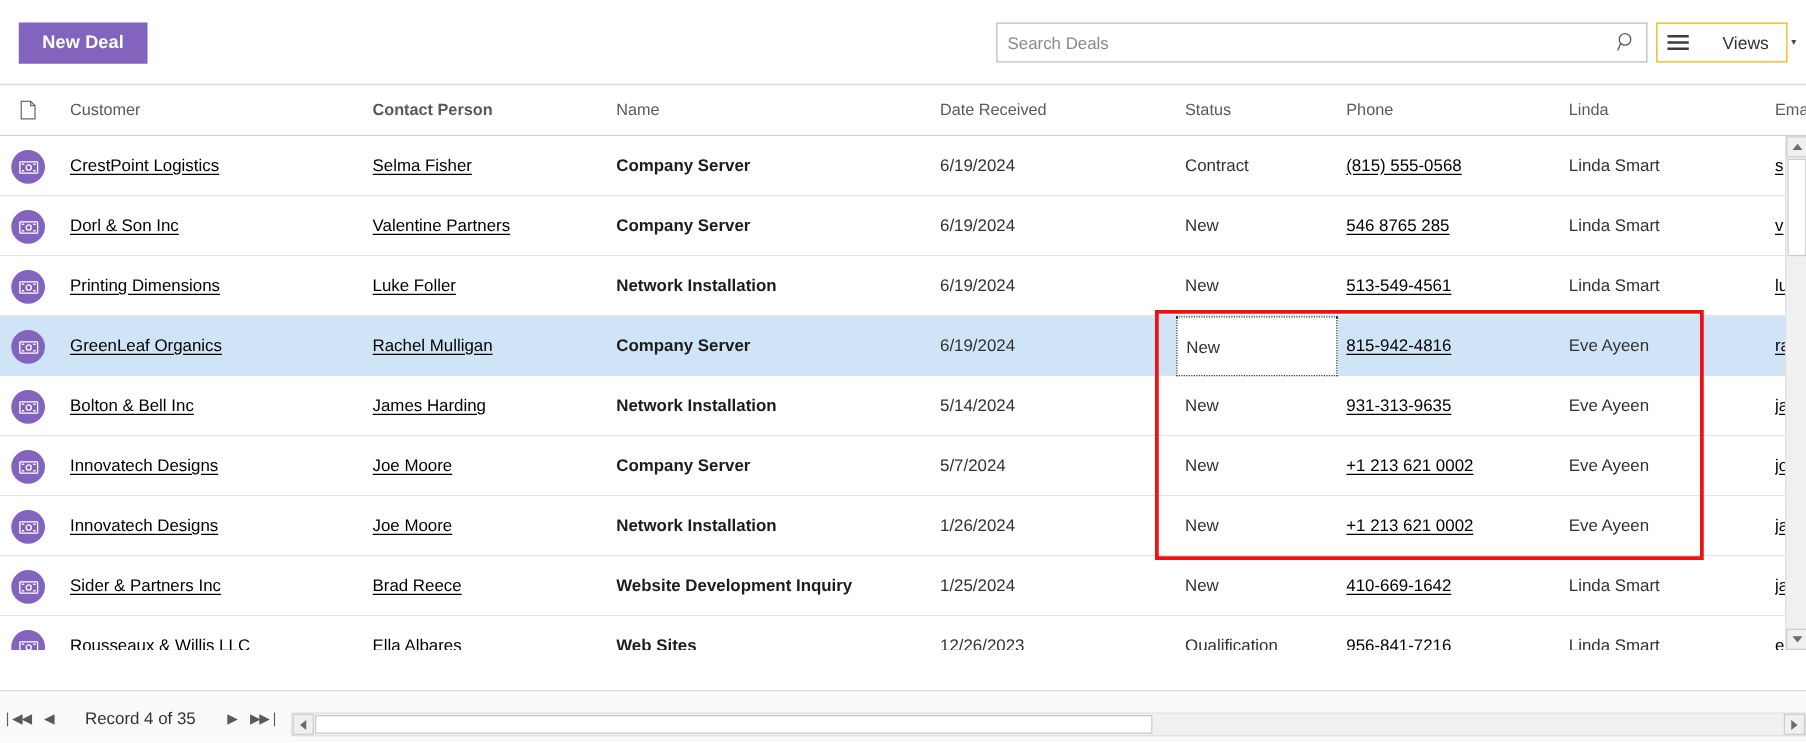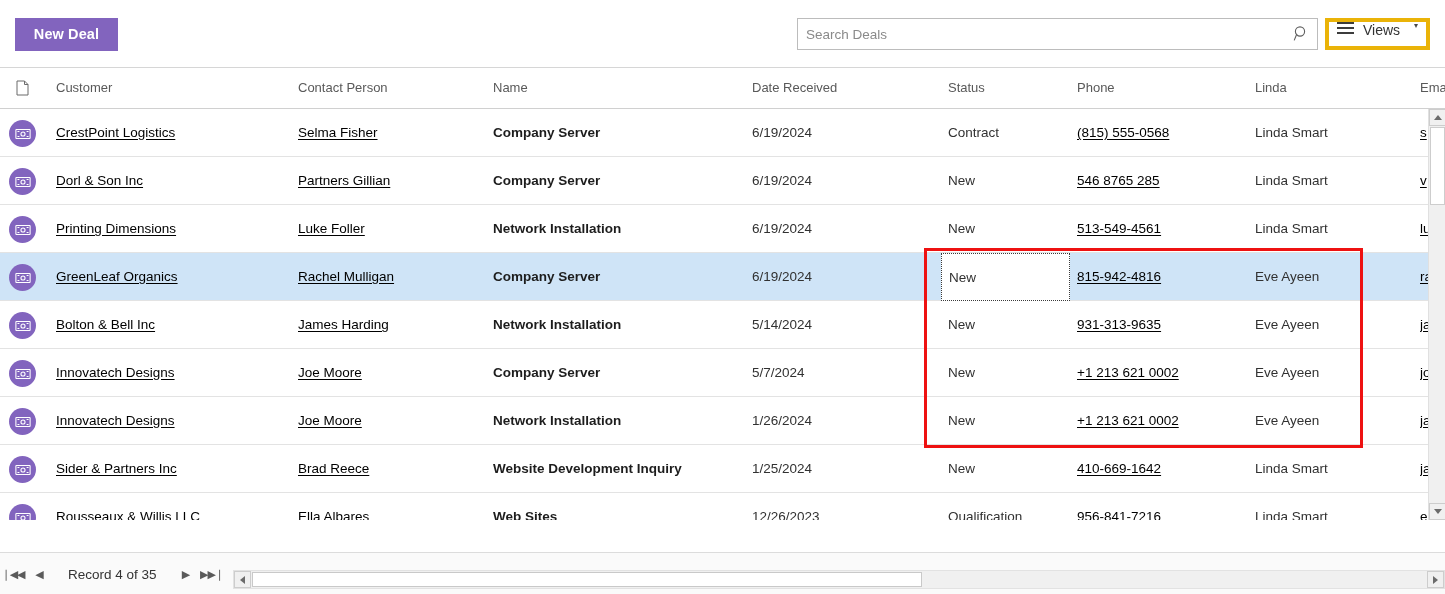--- a/index.html
+++ b/index.html
@@ -78,26 +78,27 @@
     height: 17px;
     color: #5e5e5e;
   }
 
   .views-btn {
     position: absolute;
     left: 1325px;
     top: 18px;
     width: 105px;
     height: 32px;
-    border: 4px solid #eab308;
+    border: 1px solid #eab308;
     background: #ffffff;
     display: flex;
-    align-items: flex-start;
+    align-items: center;
     cursor: pointer;
     padding: 0 8px;
+    gap: 18px;
   }
   .hamburger {
     width: 17px;
     height: 12px;
     display: inline-flex;
     flex-direction: column;
     justify-content: space-between;
     margin-right: 9px;
     flex: none;
   }
@@ -357,21 +358,21 @@
   </div>
 
   <div class="grid-header" id="grid-header">
     <span class="doc-icon-head">
       <svg viewBox="0 0 13 16" width="13" height="16">
         <path d="M1 1 h7.5 l3.5 3.5 V15 H1 Z" fill="#ffffff" stroke="#6b6b6b" stroke-width="1"></path>
         <path d="M8.5 1 v3.5 h3.5" fill="none" stroke="#6b6b6b" stroke-width="1"></path>
       </svg>
     </span>
   <span class="hcell" style="left: 56px; width: 240px;">Customer</span>
-      <span class="hcell" style="left: 298px; width: 192px;">Contact Person</span>
+      <span class="hcell" style="left: 298px; width: 192px; font-weight: bold;">Contact Person</span>
       <span class="hcell" style="left: 493px; width: 255px;">Name</span>
       <span class="hcell" style="left: 752px; width: 192px;">Date Received</span>
       <span class="hcell" style="left: 948px; width: 126px;">Status</span>
       <span class="hcell" style="left: 1077px; width: 174px;">Phone</span>
       <span class="hcell" style="left: 1255px; width: 150px;">Linda</span>
       <span class="hcell" style="left: 1420px; width: 80px;">Email</span>
     </div>
 
   <div class="grid-body" id="grid-body">
       <div class="row" style="top: 0px;">
@@ -393,21 +394,21 @@
       </div>
       <div class="row" style="top: 48px;">
         <span class="avatar">
           <svg viewBox="0 0 18 13" width="16" height="12">
             <rect x="1" y="1.5" width="16" height="10" rx="0.6" fill="none" stroke="#ffffff" stroke-width="1.2"></rect>
             <circle cx="9" cy="6.5" r="2.3" fill="none" stroke="#ffffff" stroke-width="1.2"></circle>
             <path d="M3.2 3.6 h1.3 M3.2 9.4 h1.3 M13.5 3.6 h1.3 M13.5 9.4 h1.3" stroke="#ffffff" stroke-width="1.2" stroke-linecap="round"></path>
           </svg>
         </span>
         <span class="cell link" style="left: 56px; width: 240px;">Dorl &amp; Son Inc</span>
-        <span class="cell link" style="left: 298px; width: 192px;">Partners Gillian</span>
+        <span class="cell link" style="left: 298px; width: 192px;">Valentine Partners</span>
         <span class="cell bold" style="left: 493px; width: 255px;">Company Server</span>
         <span class="cell plain" style="left: 752px; width: 192px;">6/19/2024</span>
         <span class="cell plain" style="left: 948px; width: 126px;">New</span>
         <span class="cell link" style="left: 1077px; width: 174px;">546 8765 285</span>
         <span class="cell plain" style="left: 1255px; width: 150px;">Linda Smart</span>
         <span class="cell link" style="left: 1420px; width: 80px;">v</span>
       </div>
       <div class="row" style="top: 96px; padding-left: 48px;">
         <span class="avatar">
           <svg viewBox="0 0 18 13" width="16" height="12">

